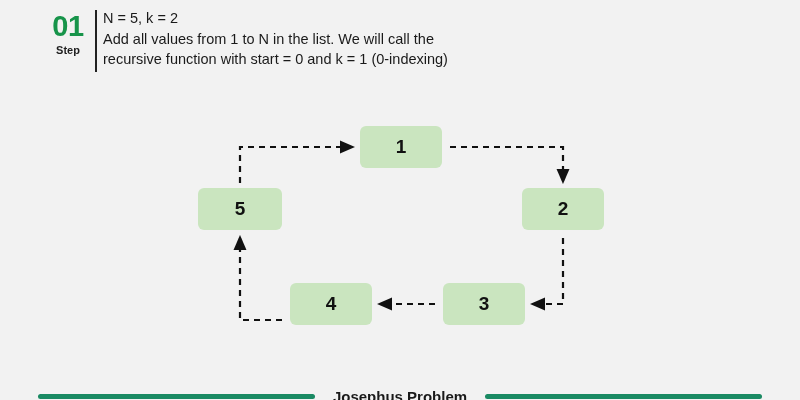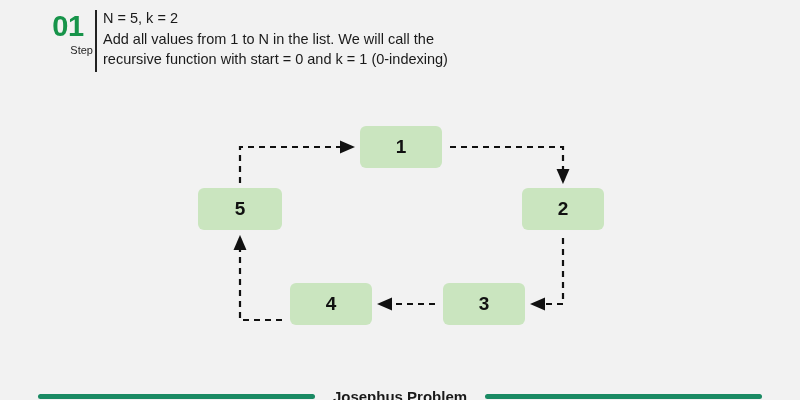--- a/index.html
+++ b/index.html
@@ -33,25 +33,24 @@
   }
   .step-number {
     font-size: 29px;
     font-weight: bold;
     color: #17944a;
     letter-spacing: -0.5px;
     line-height: 32px;
   }
   .step-word {
     font-size: 11px;
-    font-weight: normal;
+    font-weight: bold;
     color: #1f1f1f;
     line-height: 14px;
     margin-top: 1px;
-    text-align: right;
   }
   .header-divider {
     position: absolute;
     left: 66px;
     top: 10px;
     width: 2px;
     height: 62px;
     background: #222222;
   }
   .header-text {

